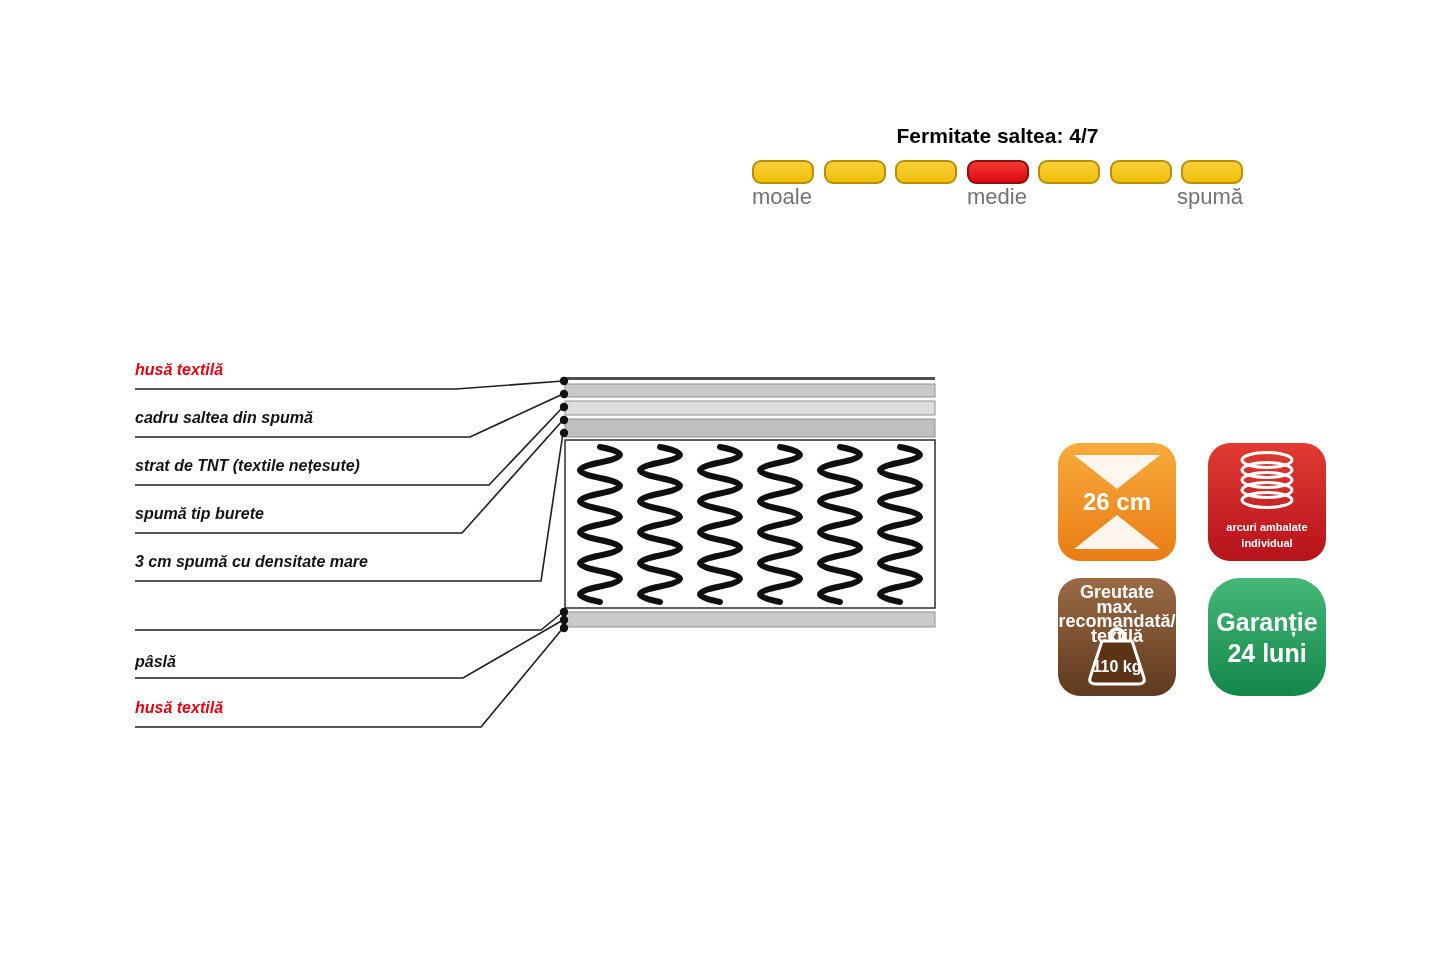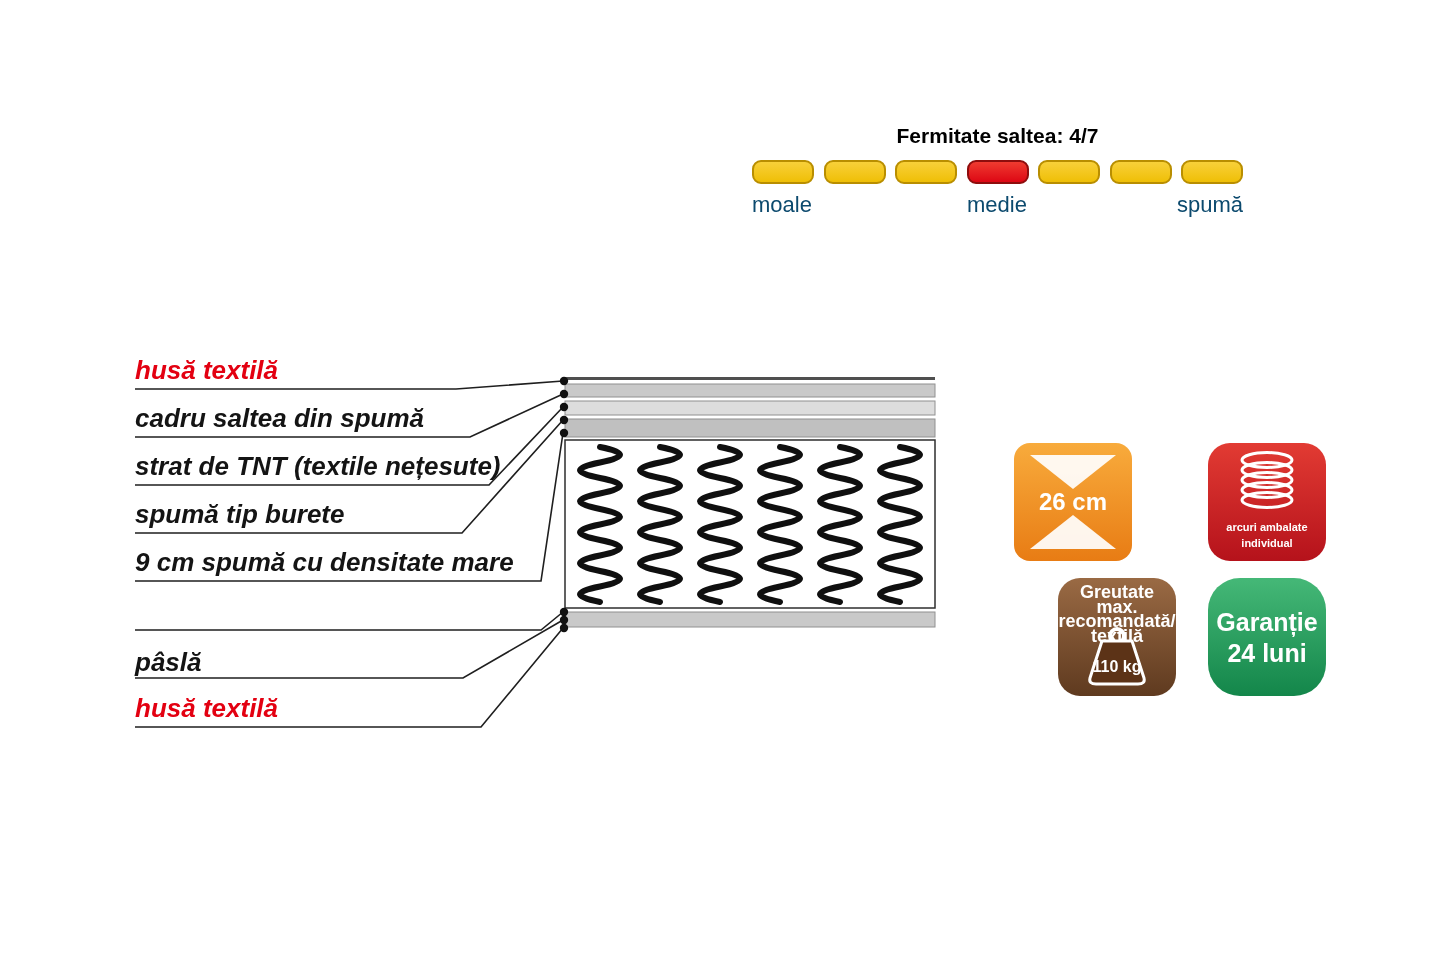--- a/index.html
+++ b/index.html
@@ -6,36 +6,36 @@
   body{font-family:"Liberation Sans","DejaVu Sans",sans-serif;}
   .canvas{position:relative;width:1445px;height:963px;background:#fff;overflow:hidden;}
 
   
   .firmness{position:absolute;left:752px;top:124px;width:491px;}
   .firmness-title{text-align:center;font-size:21px;font-weight:bold;color:#000;line-height:24px;}
   .pill-row{display:flex;justify-content:space-between;margin-top:12px;}
   .pill{width:62px;height:24px;box-sizing:border-box;border-radius:9px;
         background:linear-gradient(180deg,#f8d03a,#efbf06);border:2px solid #b98e00;}
   .pill.active{background:linear-gradient(180deg,#ef3b30,#dd0714);border:2px solid #8e0d0d;}
-  .pill-labels{position:relative;height:28px;margin-top:8px;font-size:22px;color:#0c4a6e;}
+  .pill-labels{position:relative;height:28px;font-size:22px;color:#737373;}
   .pill-labels .pl-left{position:absolute;left:0;top:0;}
   .pill-labels .pl-mid{position:absolute;left:245px;top:0;transform:translateX(-50%);}
   .pill-labels .pl-right{position:absolute;right:0;top:0;}
 
   
-  .layer-label{position:absolute;left:135px;font-size:26px;font-weight:bold;font-style:italic;
+  .layer-label{position:absolute;left:135px;font-size:16px;font-weight:bold;font-style:italic;
                white-space:nowrap;color:#141414;line-height:28px;}
   .layer-label.red{color:#e30011;}
 
   .diagram-svg{position:absolute;left:0;top:0;}
 
   
   .badge{position:absolute;width:118px;height:118px;border-radius:22px;color:#fff;overflow:hidden;}
   .badge svg{position:absolute;left:0;top:0;}
-  .badge-orange{left:1014px;top:443px;background:linear-gradient(180deg,#f8ab3c,#e87c14);border-radius:16px;}
+  .badge-orange{left:1058px;top:443px;background:linear-gradient(180deg,#f8ab3c,#e87c14);}
   .badge-red{left:1208px;top:443px;background:linear-gradient(180deg,#e23b33,#b5121b);}
   .badge-brown{left:1058px;top:578px;background:linear-gradient(180deg,#9a6a44,#5f3a1f);}
   .badge-green{left:1208px;top:578px;background:linear-gradient(180deg,#45b877,#13864a);border-radius:32px;}
 
   .badge-orange .badge-value{position:absolute;inset:0;display:flex;align-items:center;justify-content:center;
       font-size:24px;font-weight:bold;}
   .badge-red .badge-caption{position:absolute;left:0;right:0;bottom:10px;text-align:center;
       font-size:11px;font-weight:bold;line-height:16px;}
   .badge-brown .badge-caption{position:absolute;left:0;right:0;top:7px;text-align:center;
       font-size:18px;font-weight:bold;line-height:14.5px;}
@@ -108,21 +108,21 @@
       <circle cx="564" cy="612" r="4.2"></circle>
       <circle cx="564" cy="620" r="4.2"></circle>
       <circle cx="564" cy="628" r="4.2"></circle>
     </g>
   </svg>
 
   <div class="layer-label red" style="top:356px">husă textilă</div>
   <div class="layer-label" style="top:452px">strat de TNT (textile nețesute)</div>
   <div class="layer-label" style="top:404px">cadru saltea din spumă</div>
   <div class="layer-label" style="top:500px">spumă tip burete</div>
-  <div class="layer-label" style="top:548px">9 cm spumă cu densitate mare</div>
+  <div class="layer-label" style="top:548px">3 cm spumă cu densitate mare</div>
   <div class="layer-label" style="top:648px">pâslă</div>
   <div class="layer-label red" style="top:694px">husă textilă</div>
 
   <div class="badge badge-orange">
     <svg width="118" height="118" viewBox="0 0 118 118">
       <polygon points="16,12 102,12 59,46" fill="#ffffff" opacity="0.92"></polygon>
       <polygon points="59,72 16,106 102,106" fill="#ffffff" opacity="0.92"></polygon>
     </svg>
     <div class="badge-value">26 cm</div>
   </div>

